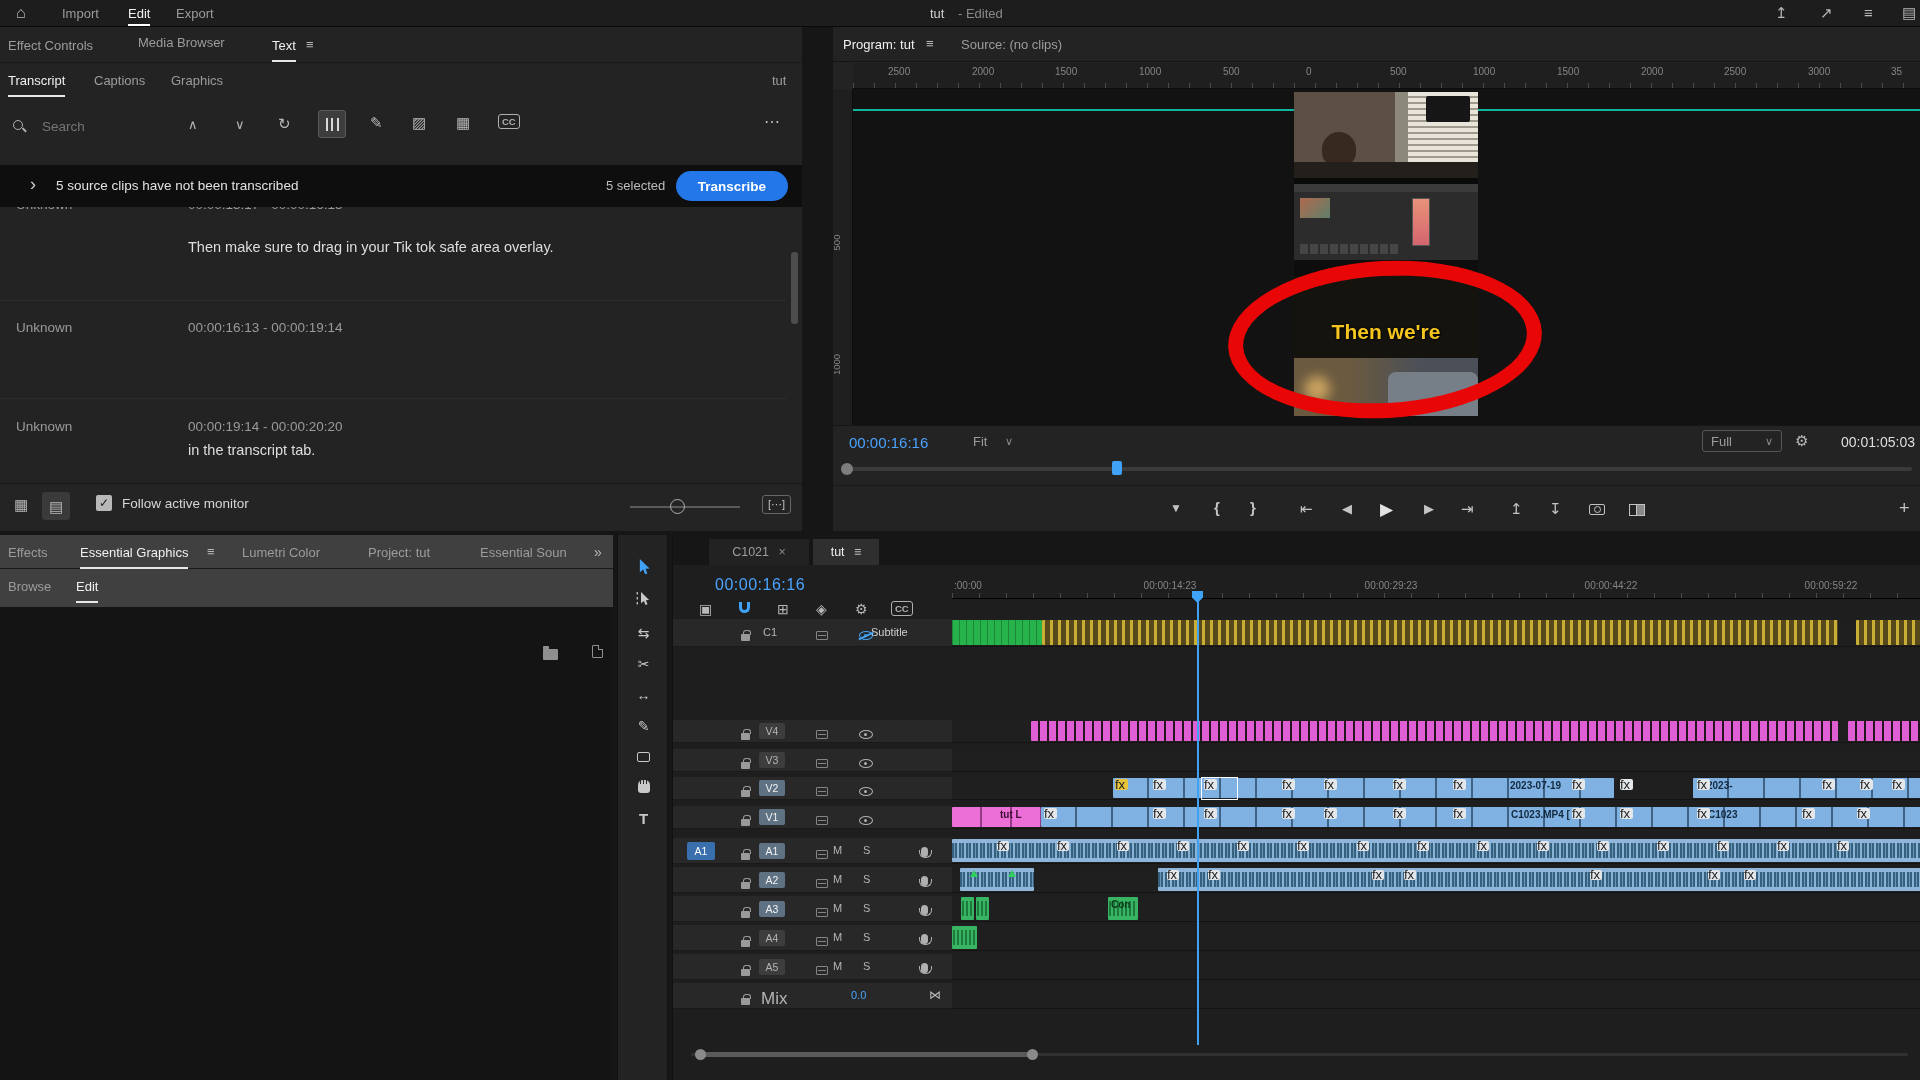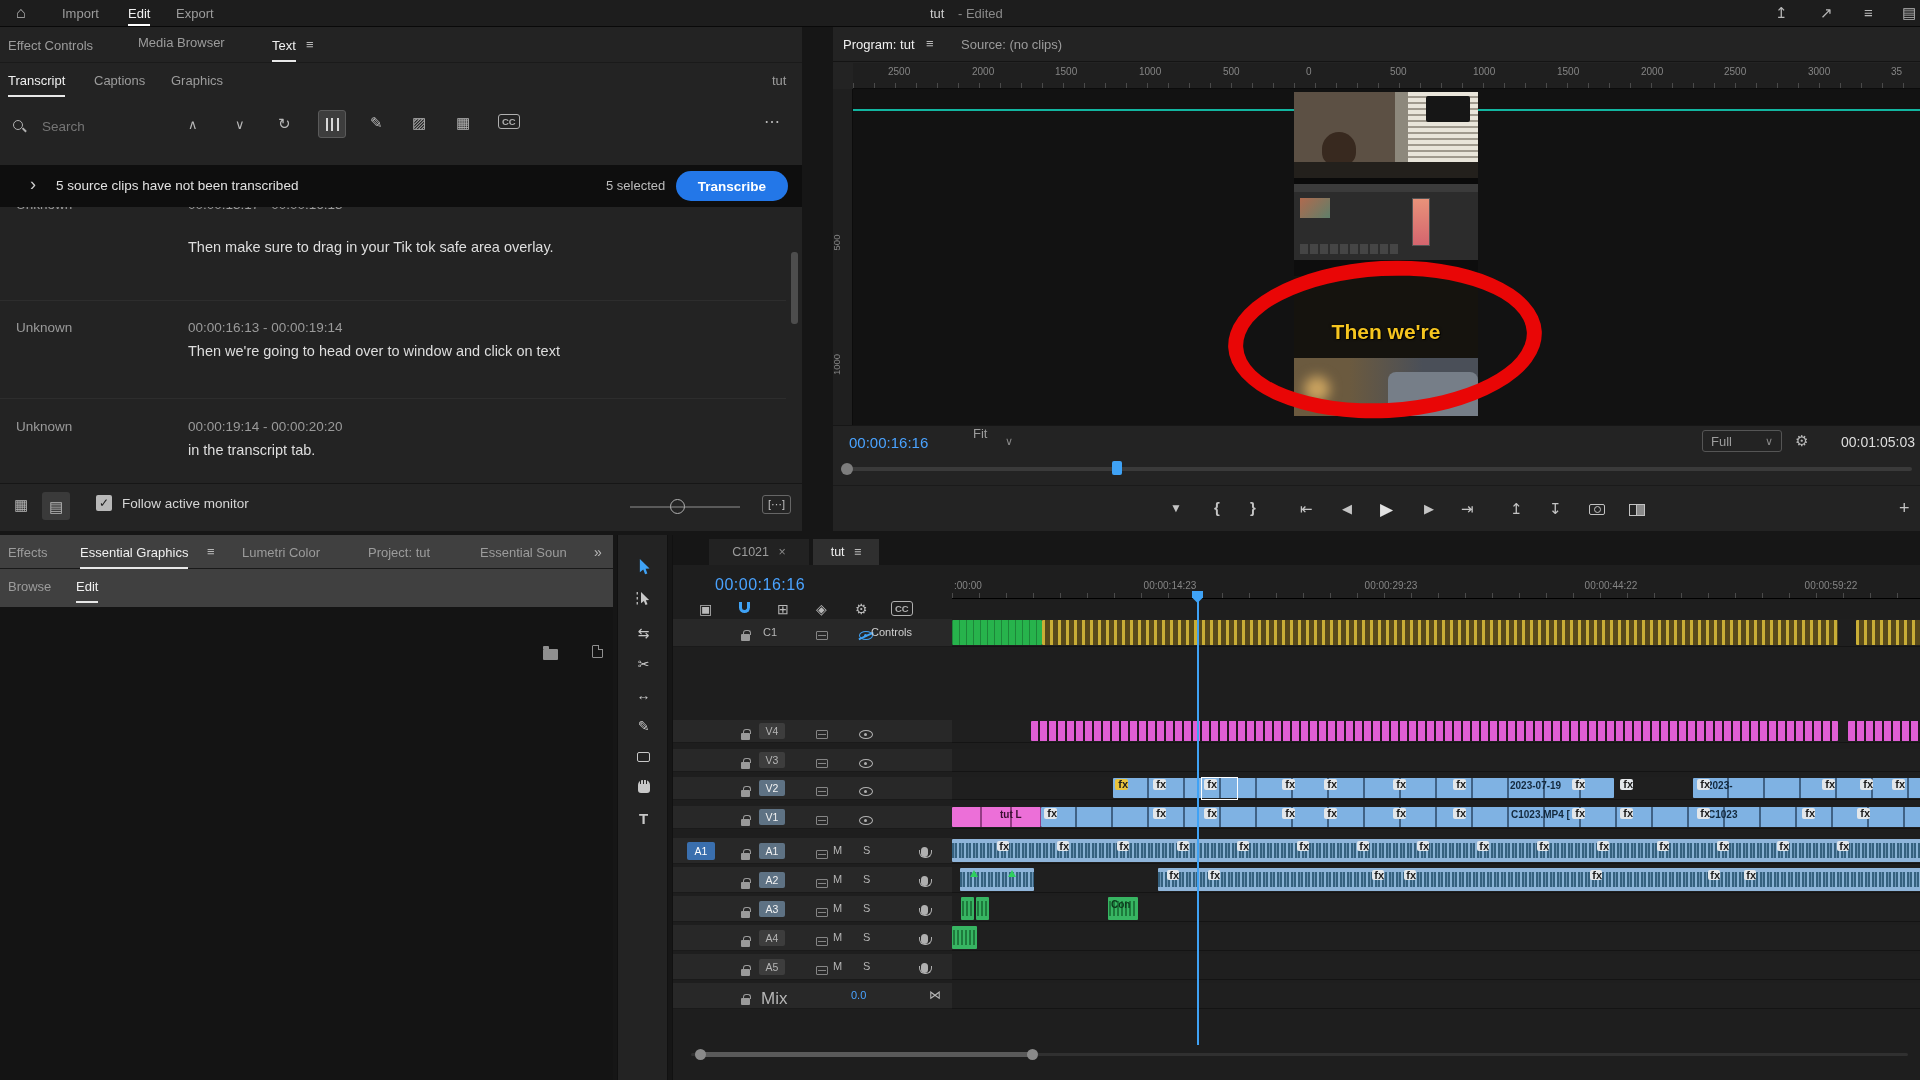--- a/index.html
+++ b/index.html
@@ -34,21 +34,21 @@
 .i-compare{width:16px;height:11px;position:relative;display:inline-block}
 .i-compare::before{content:"";position:absolute;left:0;top:0;width:8px;height:10px;border:1.5px solid #c2c2c2}
 .i-compare::after{content:"";position:absolute;right:0;top:0;width:7px;height:10px;border:1.5px solid #c2c2c2;background:#8a8a8a}
 .i-folder{width:15px;height:11px;background:#8f8f8f;border-radius:1px;position:relative;display:inline-block}
 .i-folder::before{content:"";position:absolute;left:0;top:-3px;width:6px;height:3px;background:#8f8f8f;border-radius:1px 1px 0 0}
 .i-newitem{width:11px;height:13px;border:1.5px solid #8f8f8f;border-radius:1px;position:relative;display:inline-block}
 .i-newitem::after{content:"";position:absolute;right:-1.5px;top:-1.5px;width:4px;height:4px;background:#141414;border-left:1.5px solid #8f8f8f;border-bottom:1.5px solid #8f8f8f}
 .i-rect{width:13px;height:10px;border:1.5px solid #c8c8c8;border-radius:2px;display:inline-block}
 .i-hand{width:12px;height:13px;position:relative;display:inline-block;background:#c8c8c8;border-radius:5px 5px 3px 3px}
 .i-hand::before{content:"";position:absolute;top:0;left:2px;width:8px;height:4px;background:repeating-linear-gradient(90deg,#232323 0 1px,transparent 1px 3px)}
-.i-fx{position:absolute;top:2px;width:13px;height:11px;background:#e3e7ea;color:#1d1d1d;font-size:11px;line-height:11px;text-align:right;border-radius:2px;font-weight:bold}
+.i-fx{position:absolute;top:2px;width:13px;height:11px;background:#e3e7ea;color:#1d1d1d;font-size:13px;line-height:11px;text-align:left;border-radius:2px;font-weight:normal}
 .i-fx.y{background:#e8c33c}
 .i-fx.sm{top:3px;width:12px;height:10px;line-height:10px}
 
 .chip{position:absolute;width:26px;height:16px;border-radius:2px;background:#3d3d3d;color:#b5b5b5;font-size:10.5px;line-height:16px;text-align:center}
 .chip.on{background:#5e7284;color:#f2f2f2}
 .chip.src{background:#3a6fae;color:#fff;width:28px;height:18px;line-height:18px}
 .hdr{position:absolute;left:0;width:279px;background:#282828;border-bottom:1px solid #1a1a1a}
 .lane{position:absolute;left:279px;right:0;background:#1f1f1f;border-bottom:1px solid #141414}
 .clip{position:absolute;top:1px;bottom:1px;border-radius:1px}
 .cliplabel{position:absolute;top:2px;font-size:10px;color:#13293d;white-space:nowrap;font-weight:bold}
@@ -128,21 +128,20 @@
       <div class="abs" style="left:0;top:-10px;width:786px;height:100px">
         <span class="abs entry-speaker" style="left:16px;top:0">Unknown</span>
         <span class="abs entry-time" style="left:188px;top:0">00:00:13:17 - 00:00:16:13</span>
         <span class="abs entry-text" style="left:188px;top:42px;width:560px">Then make sure to drag in your Tik tok safe area overlay.</span>
       </div>
       <div class="abs" style="left:0;top:93px;width:786px;height:1px;background:#2d2d2d"></div>
 
       <div class="abs" style="left:0;top:110px;width:786px;height:80px">
         <span class="abs entry-speaker" style="left:16px;top:3px">Unknown</span>
         <span class="abs entry-time" style="left:188px;top:3px">00:00:16:13 - 00:00:19:14</span>
-        <span class="abs entry-text" style="left:188px;top:26px;width:560px">Then we're going to head over to window and click on text</span>
       </div>
       <div class="abs" style="left:0;top:191px;width:786px;height:1px;background:#2d2d2d"></div>
 
       <div class="abs" style="left:0;top:209px;width:786px;height:70px">
         <span class="abs entry-speaker" style="left:16px;top:3px">Unknown</span>
         <span class="abs entry-time" style="left:188px;top:3px">00:00:19:14 - 00:00:20:20</span>
         <span class="abs entry-text" style="left:188px;top:26px;width:560px">in the transcript tab.</span>
       </div>
       <div class="abs" style="right:4px;top:45px;width:7px;height:72px;background:#4d4d4d;border-radius:3px"></div>
     </div>
@@ -254,21 +253,21 @@
           <div class="abs" style="left:10px;bottom:14px;width:26px;height:26px;background:#c9a25f;border-radius:50%;filter:blur(6px)"></div>
           <span class="abs" style="left:0;top:44px;width:184px;text-align:center;color:#f5c51f;font-size:21px;font-weight:bold;text-shadow:0 0 3px #000,1px 1px 0 #000">Then we're</span>
         </div>
       </div>
 
       <div class="abs" style="left:375px;top:172px;width:314px;height:157px;border:15px solid #e90606;border-radius:50%;transform:rotate(-3deg)"></div>
     </div>
 
     <div class="abs" style="left:0;top:398px;width:1087px;height:30px;border-top:1px solid #161616">
       <span class="abs blue" style="left:16px;top:8px;font-size:15px">00:00:16:16</span>
-      <span class="abs gray" style="left:140px;top:0">Fit</span>
+      <span class="abs gray" style="left:140px;top:8px">Fit</span>
       <span class="icn abs" style="left:172px;top:10px;font-size:11px;color:#8a8a8a">∨</span>
       <span class="abs" style="left:869px;top:4px;width:80px;height:22px;border:1px solid #555;border-radius:3px">
         <span class="abs gray" style="left:8px;top:3px">Full</span>
         <span class="icn abs" style="left:62px;top:5px;font-size:11px;color:#8a8a8a">∨</span>
       </span>
       <span class="icn abs" style="left:962px;top:7px;font-size:15px">⚙</span>
       <span class="abs" style="left:1008px;top:8px;color:#dedede;font-size:14px">00:01:05:03</span>
     </div>
 
     <div class="abs" style="left:0;top:428px;width:1087px;height:27px">
@@ -321,21 +320,21 @@
       <span class="rlabel" style="left:439px;transform:translateX(-50%)">00:00:29:23</span>
       <span class="rlabel" style="left:659px;transform:translateX(-50%)">00:00:44:22</span>
       <span class="rlabel" style="left:879px;transform:translateX(-50%)">00:00:59:22</span>
     </div>
 
     <div class="hdr" style="top:84px;height:28px">
       <i class="i-lock abs" style="left:68px;top:10px"></i>
       <span class="abs" style="left:90px;top:7px;font-size:11px;color:#b5b5b5">C1</span>
       <i class="i-sync abs" style="left:130px;top:9px"></i>
       <i class="i-eye off abs" style="left:158px;top:9px"></i>
-      <span class="abs" style="left:198px;top:7px;font-size:11px;color:#cfcfcf">Controls</span>
+      <span class="abs" style="left:198px;top:7px;font-size:11px;color:#cfcfcf">Subtitle</span>
     </div>
     <div class="lane" style="top:84px;height:28px">
       <div class="clip" style="left:0;width:90px;background:#27b34c;background-image:repeating-linear-gradient(90deg,rgba(0,0,0,.25) 0 1px,transparent 1px 7px)"></div>
       <div class="clip" style="left:90px;width:796px;background:repeating-linear-gradient(90deg,#c9ae36 0 3px,#57491b 3px 8px)"></div>
       <div class="clip" style="left:904px;width:65px;background:repeating-linear-gradient(90deg,#c9ae36 0 3px,#57491b 3px 8px)"></div>
     </div>
 
     <div class="hdr" style="top:185px;height:23px">
       <i class="i-lock abs" style="left:68px;top:8px"></i>
       <span class="chip" style="left:86px;top:3px">V4</span>

